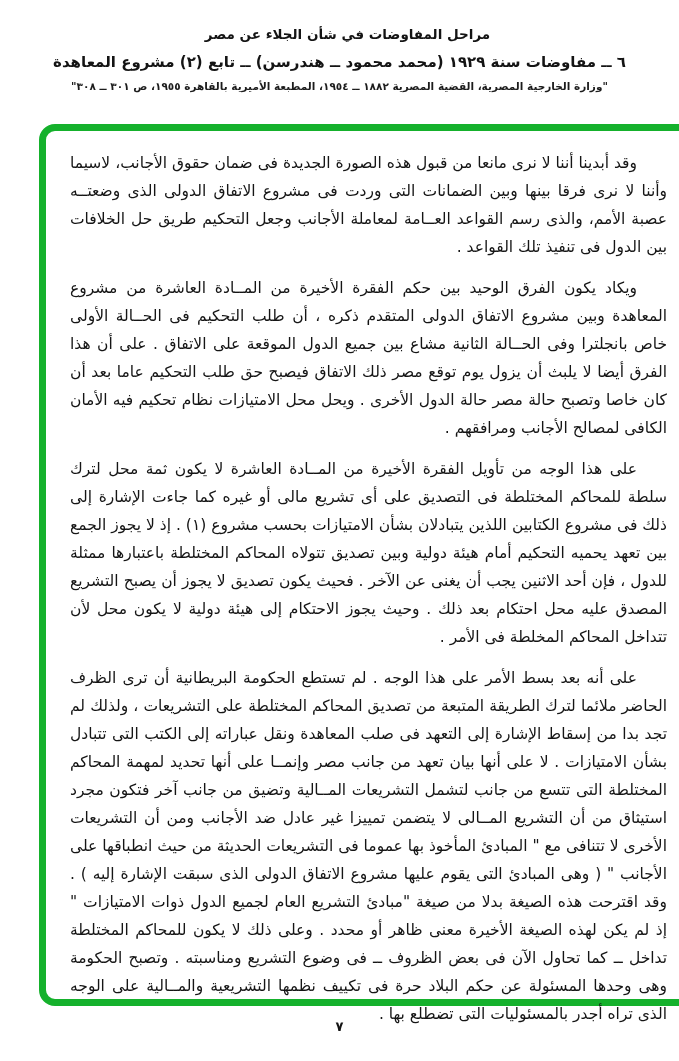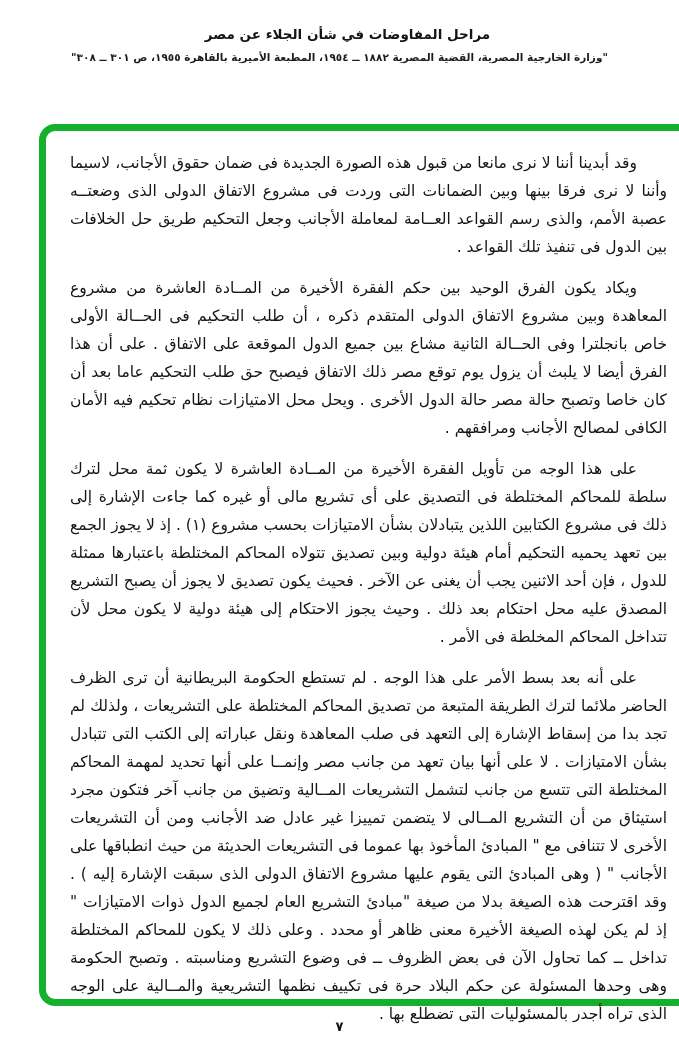--- a/index.html
+++ b/index.html
@@ -83,20 +83,21 @@
     font-weight: bold;
   }
 </style>
 </head>
 <body>
 
 <div class="page">
 
   <div class="header">
     <div class="header-title">مراحل المفاوضات في شأن الجلاء عن مصر</div>
+    <div class="header-subtitle">٦ ــ مفاوضات سنة ١٩٢٩ (محمد محمود ــ هندرسن) ــ تابع (٢) مشروع المعاهدة</div>
     <div class="header-source">"وزارة الخارجية المصرية، القضية المصرية ١٨٨٢ ــ ١٩٥٤، المطبعة الأميرية بالقاهرة ١٩٥٥، ص ٣٠١ ــ ٣٠٨"</div>
   </div>
 
   <div class="frame" style="border-color: rgb(21, 177, 44);">
     <p>وقد أبدينا أننا لا نرى مانعا من قبول هذه الصورة الجديدة فى ضمان حقوق الأجانب، لاسيما وأننا لا نرى فرقا بينها وبين الضمانات التى وردت فى مشروع الاتفاق الدولى الذى وضعتــه عصبة الأمم، والذى رسم القواعد العــامة لمعاملة الأجانب وجعل التحكيم طريق حل الخلافات بين الدول فى تنفيذ تلك القواعد .</p>
     <p>ويكاد يكون الفرق الوحيد بين حكم الفقرة الأخيرة من المــادة العاشرة من مشروع المعاهدة وبين مشروع الاتفاق الدولى المتقدم ذكره ، أن طلب التحكيم فى الحــالة الأولى خاص بانجلترا وفى الحــالة الثانية مشاع بين جميع الدول الموقعة على الاتفاق . على أن هذا الفرق أيضا لا يلبث أن يزول يوم توقع مصر ذلك الاتفاق فيصبح حق طلب التحكيم عاما بعد أن كان خاصا وتصبح حالة مصر حالة الدول الأخرى . ويحل محل الامتيازات نظام تحكيم فيه الأمان الكافى لمصالح الأجانب ومرافقهم .</p>
     <p>على هذا الوجه من تأويل الفقرة الأخيرة من المــادة العاشرة لا يكون ثمة محل لترك سلطة للمحاكم المختلطة فى التصديق على أى تشريع مالى أو غيره كما جاءت الإشارة إلى ذلك فى مشروع الكتابين اللذين يتبادلان بشأن الامتيازات بحسب مشروع (١) . إذ لا يجوز الجمع بين تعهد يحميه التحكيم أمام هيئة دولية وبين تصديق تتولاه المحاكم المختلطة باعتبارها ممثلة للدول ، فإن أحد الاثنين يجب أن يغنى عن الآخر . فحيث يكون تصديق لا يجوز أن يصبح التشريع المصدق عليه محل احتكام بعد ذلك . وحيث يجوز الاحتكام إلى هيئة دولية لا يكون محل لأن تتداخل المحاكم المخلطة فى الأمر .</p>
     <p>على أنه بعد بسط الأمر على هذا الوجه . لم تستطع الحكومة البريطانية أن ترى الظرف الحاضر ملائما لترك الطريقة المتبعة من تصديق المحاكم المختلطة على التشريعات ، ولذلك لم تجد بدا من إسقاط الإشارة إلى التعهد فى صلب المعاهدة ونقل عباراته إلى الكتب التى تتبادل بشأن الامتيازات . لا على أنها بيان تعهد من جانب مصر وإنمــا على أنها تحديد لمهمة المحاكم المختلطة التى تتسع من جانب لتشمل التشريعات المــالية وتضيق من جانب آخر فتكون مجرد استيثاق من أن التشريع المــالى لا يتضمن تمييزا غير عادل ضد الأجانب ومن أن التشريعات الأخرى لا تتنافى مع " المبادئ المأخوذ بها عموما فى التشريعات الحديثة من حيث انطباقها على الأجانب " ( وهى المبادئ التى يقوم عليها مشروع الاتفاق الدولى الذى سبقت الإشارة إليه ) . وقد اقترحت هذه الصيغة بدلا من صيغة "مبادئ التشريع العام لجميع الدول ذوات الامتيازات " إذ لم يكن لهذه الصيغة الأخيرة معنى ظاهر أو محدد . وعلى ذلك لا يكون للمحاكم المختلطة تداخل ــ كما تحاول الآن فى بعض الظروف ــ فى وضوع التشريع ومناسبته . وتصبح الحكومة وهى وحدها المسئولة عن حكم البلاد حرة فى تكييف نظمها التشريعية والمــالية على الوجه الذى تراه أجدر بالمسئوليات التى تضطلع بها .</p>
   </div>
 

